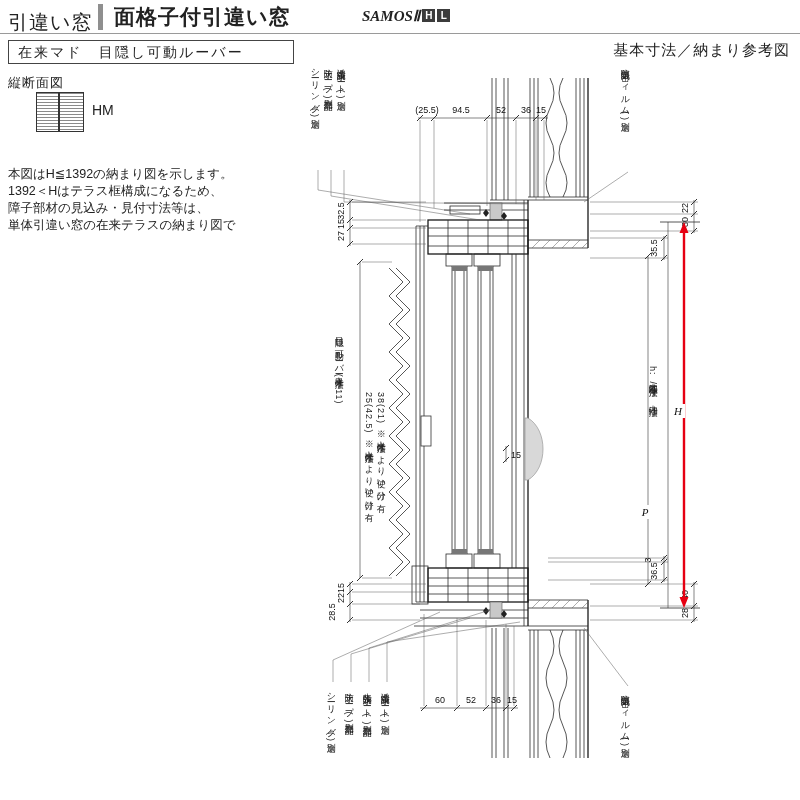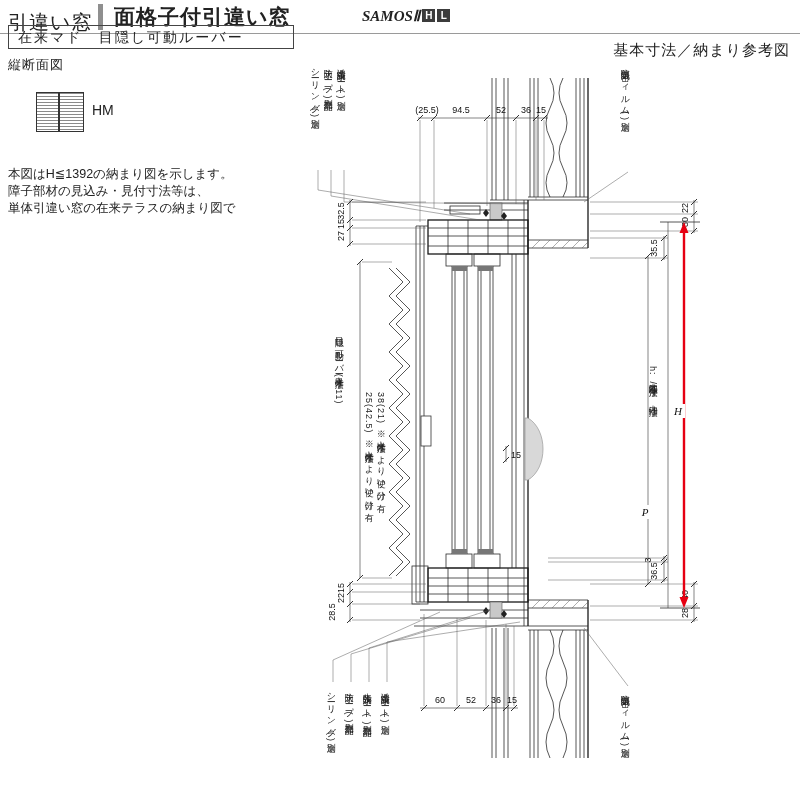--- a/index.html
+++ b/index.html
@@ -11,24 +11,24 @@
   .h-bar{left:98px;top:4px;width:5px;height:26px;background:#8f8f8f;}
   .h-title{left:114px;top:3px;font-size:21px;font-weight:bold;letter-spacing:1px;text-align:center;}
   .brand{left:362px;top:7px;font-size:15px;font-weight:bold;font-style:italic;
          font-family:"Liberation Serif",serif;}
   .badge{display:inline-block;width:13px;height:13px;background:#3c3c3c;color:#fff;
          font:bold 10px/13px "Liberation Sans",sans-serif;text-align:center;
          font-style:normal;margin-left:2px;vertical-align:2px;}
   .h-right{right:10px;top:9px;font-size:15px;letter-spacing:1px;margin-top:32px;}
   .h-rule{left:0;top:33px;width:800px;height:1px;background:#9a9a9a;}
   
-  .sub-box{left:8px;top:25px;width:266px;height:22px;border:1px solid #444;
+  .sub-box{left:8px;top:40px;width:266px;height:22px;border:1px solid #444;
            font-size:14px;line-height:22px;padding:0 9px;letter-spacing:2px;}
   
-  .view-label{left:8px;top:56px;font-size:13px;letter-spacing:1px;text-align:center;}
+  .view-label{left:8px;top:74px;font-size:13px;letter-spacing:1px;text-align:center;}
   .hm-icon{left:36px;top:92px;width:46px;height:38px;border:1px solid #333;
     background:
       linear-gradient(90deg,transparent 0 21px,#333 21px 23px,transparent 23px),
       repeating-linear-gradient(180deg,#8a8a8a 0 1px,transparent 1px 3px);}
   .hm-label{left:92px;top:102px;font-size:14px;}
   .note{left:8px;top:166px;width:300px;font-size:12.5px;line-height:17px;}
   
   .vlabel{position:absolute;writing-mode:vertical-rl;text-orientation:mixed;
           font-size:9px;line-height:1.15;letter-spacing:1px;color:#222;white-space:nowrap;}
   
@@ -343,20 +343,21 @@
   <div class="abs h-rule"></div>
 </header>
 
 <div class="abs sub-box">在来マド　目隠し可動ルーバー</div>
 
 <div class="abs view-label">縦断面図</div>
 <div class="abs hm-icon"></div>
 <div class="abs hm-label">HM</div>
 <div class="abs note">
   <div>本図はH≦1392の納まり図を示します。</div>
+  <div>1392＜Hはテラス框構成になるため、</div>
   <div>障子部材の見込み・見付寸法等は、</div>
   <div>単体引違い窓の在来テラスの納まり図で</div>
 </div>
 
 <div class="vlabel" style="left:310px;top:62px;">シーリング(別途)</div>
 <div class="vlabel" style="left:323px;top:62px;">防水テープ(別売部品)</div>
 <div class="vlabel" style="left:336px;top:62px;">透湿防水シート(別途)</div>
 <div class="vlabel" style="left:620px;top:62px;">防湿気密フィルム(別途)</div>
 
 <div class="vlabel" style="left:326px;top:686px;">シーリング(別途)</div>

